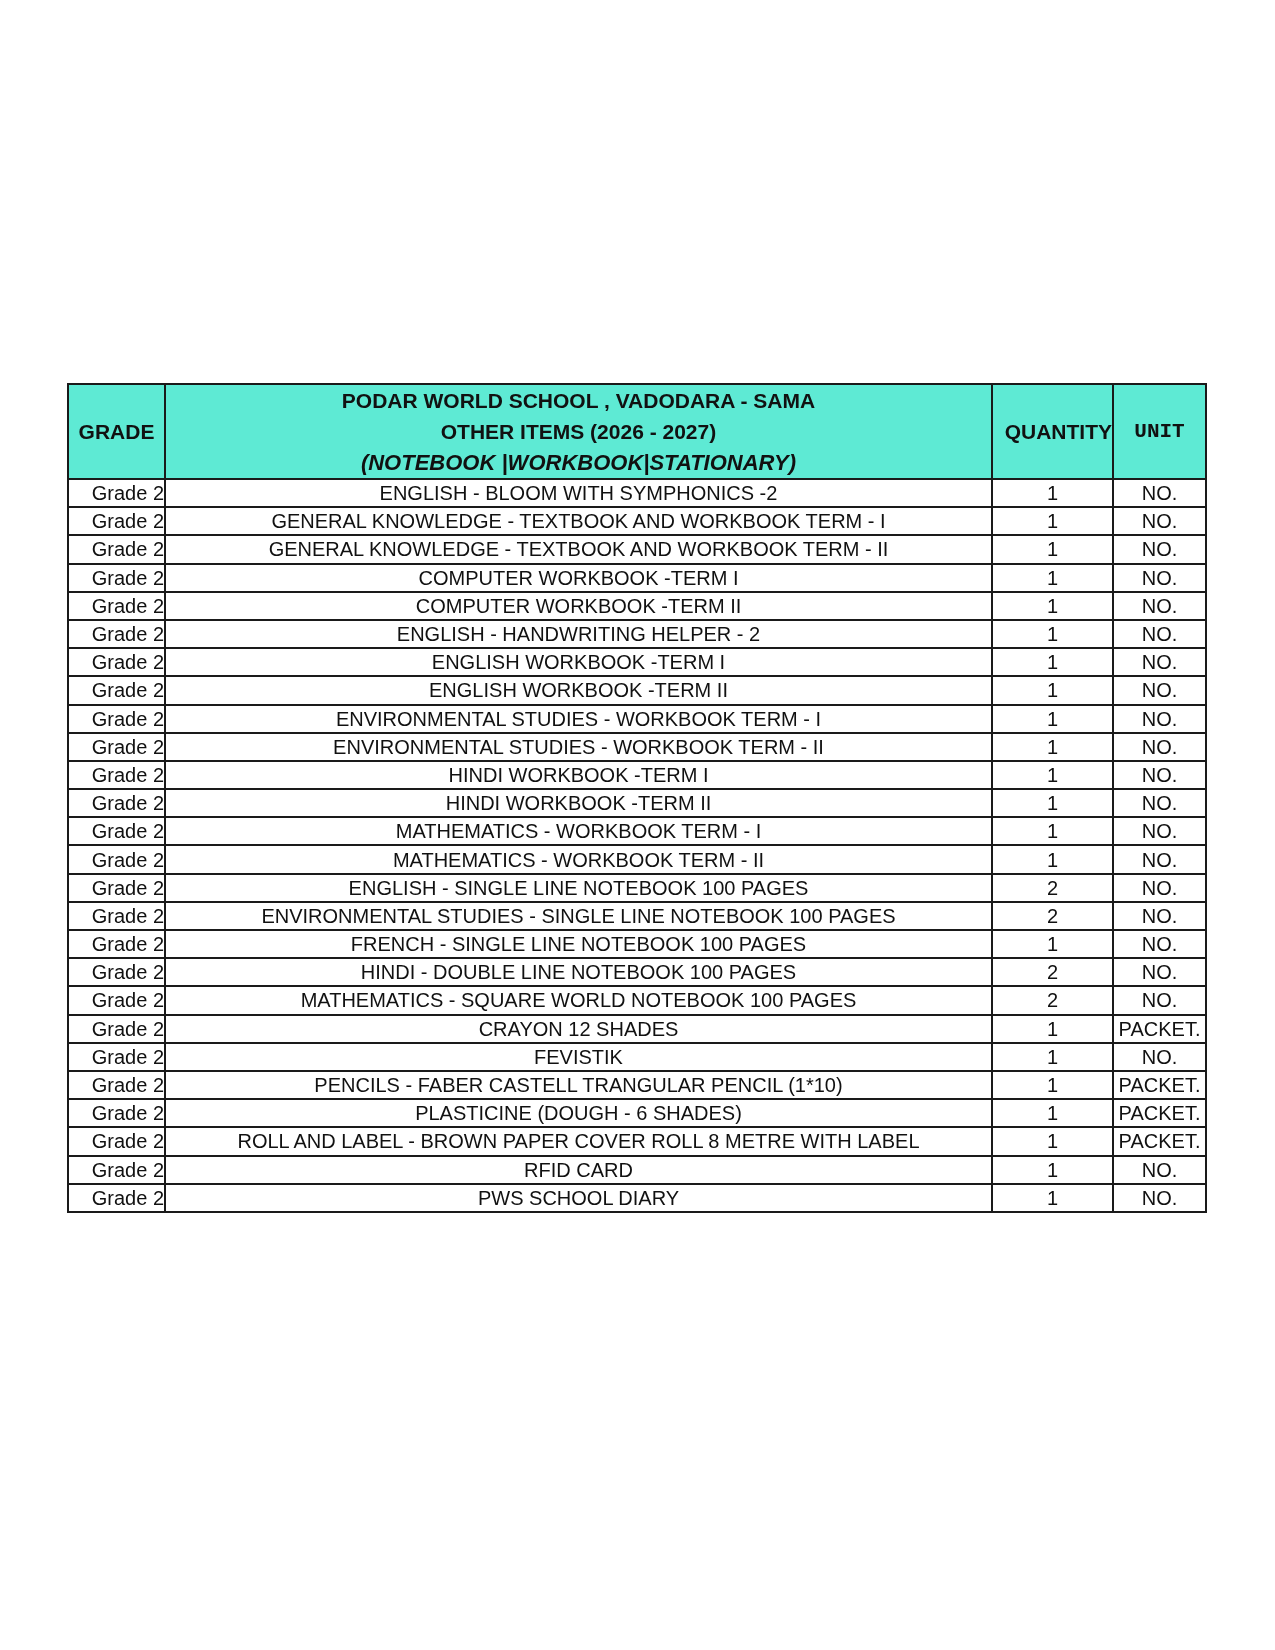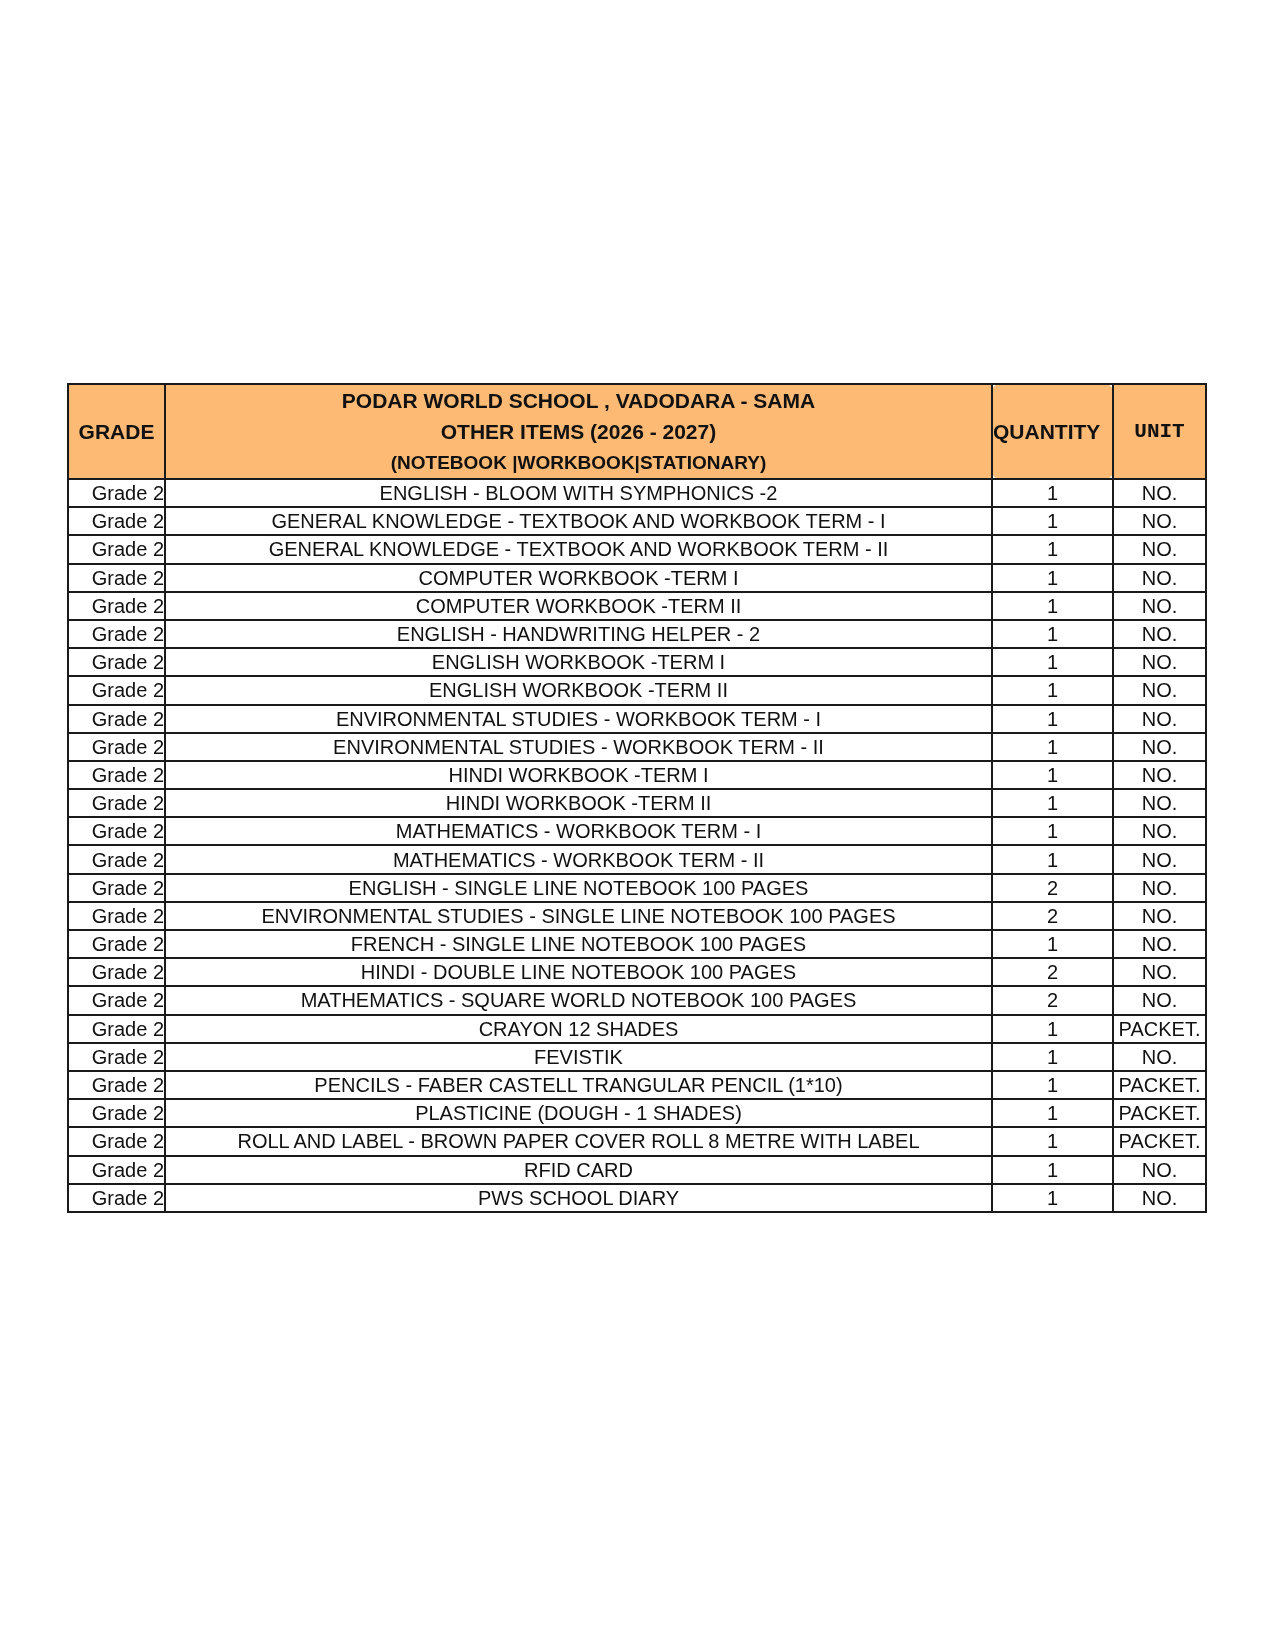--- a/index.html
+++ b/index.html
@@ -33,35 +33,35 @@
     table.items col.c-unit  { width: 93px; }
 
     table.items th,
     table.items td {
       border: 2px solid #1a1a1a;
       padding: 0;
       white-space: nowrap;
       overflow: hidden;
     }
     table.items thead th {
-      background: #fdba74;
+      background: #5eead4;
       font-weight: bold;
       height: 90px;
       font-size: 21px;
     }
     table.items thead th.h-grade { text-align: center; }
-    table.items thead th.h-qty   { text-align: left; border-radius: 8px; }
+    table.items thead th.h-qty   { text-align: right; }
     table.items thead th.h-unit  { text-align: center; font-family: Liberation Mono, monospace; }
     table.items thead th.h-title {
       text-align: center;
       line-height: 31px;
       font-size: 21px;
     }
     .title-line { display: block; }
-    .title-line.small { font-size: 19px; }
+    .title-line.small { font-size: 22px; font-style: italic; }
 
     table.items tbody td {
       height: 26.2px;
       line-height: 26px;
       background: #ffffff;
     }
     td.grade { text-align: right; }
     td.item  { text-align: center; padding-left: 4px; margin-left: 25px; }
     td.qty   { text-align: center; }
     td.unit  { text-align: center; margin-top: 25px; }
@@ -217,21 +217,21 @@
         <td class="unit">NO.</td>
       </tr>
       <tr>
         <td class="grade">Grade 2</td>
         <td class="item">PENCILS - FABER CASTELL TRANGULAR PENCIL (1*10)</td>
         <td class="qty">1</td>
         <td class="unit">PACKET.</td>
       </tr>
       <tr>
         <td class="grade">Grade 2</td>
-        <td class="item">PLASTICINE (DOUGH - 1 SHADES)</td>
+        <td class="item">PLASTICINE (DOUGH - 6 SHADES)</td>
         <td class="qty">1</td>
         <td class="unit">PACKET.</td>
       </tr>
       <tr>
         <td class="grade">Grade 2</td>
         <td class="item">ROLL AND LABEL - BROWN PAPER COVER ROLL 8 METRE WITH LABEL</td>
         <td class="qty">1</td>
         <td class="unit">PACKET.</td>
       </tr>
       <tr>

